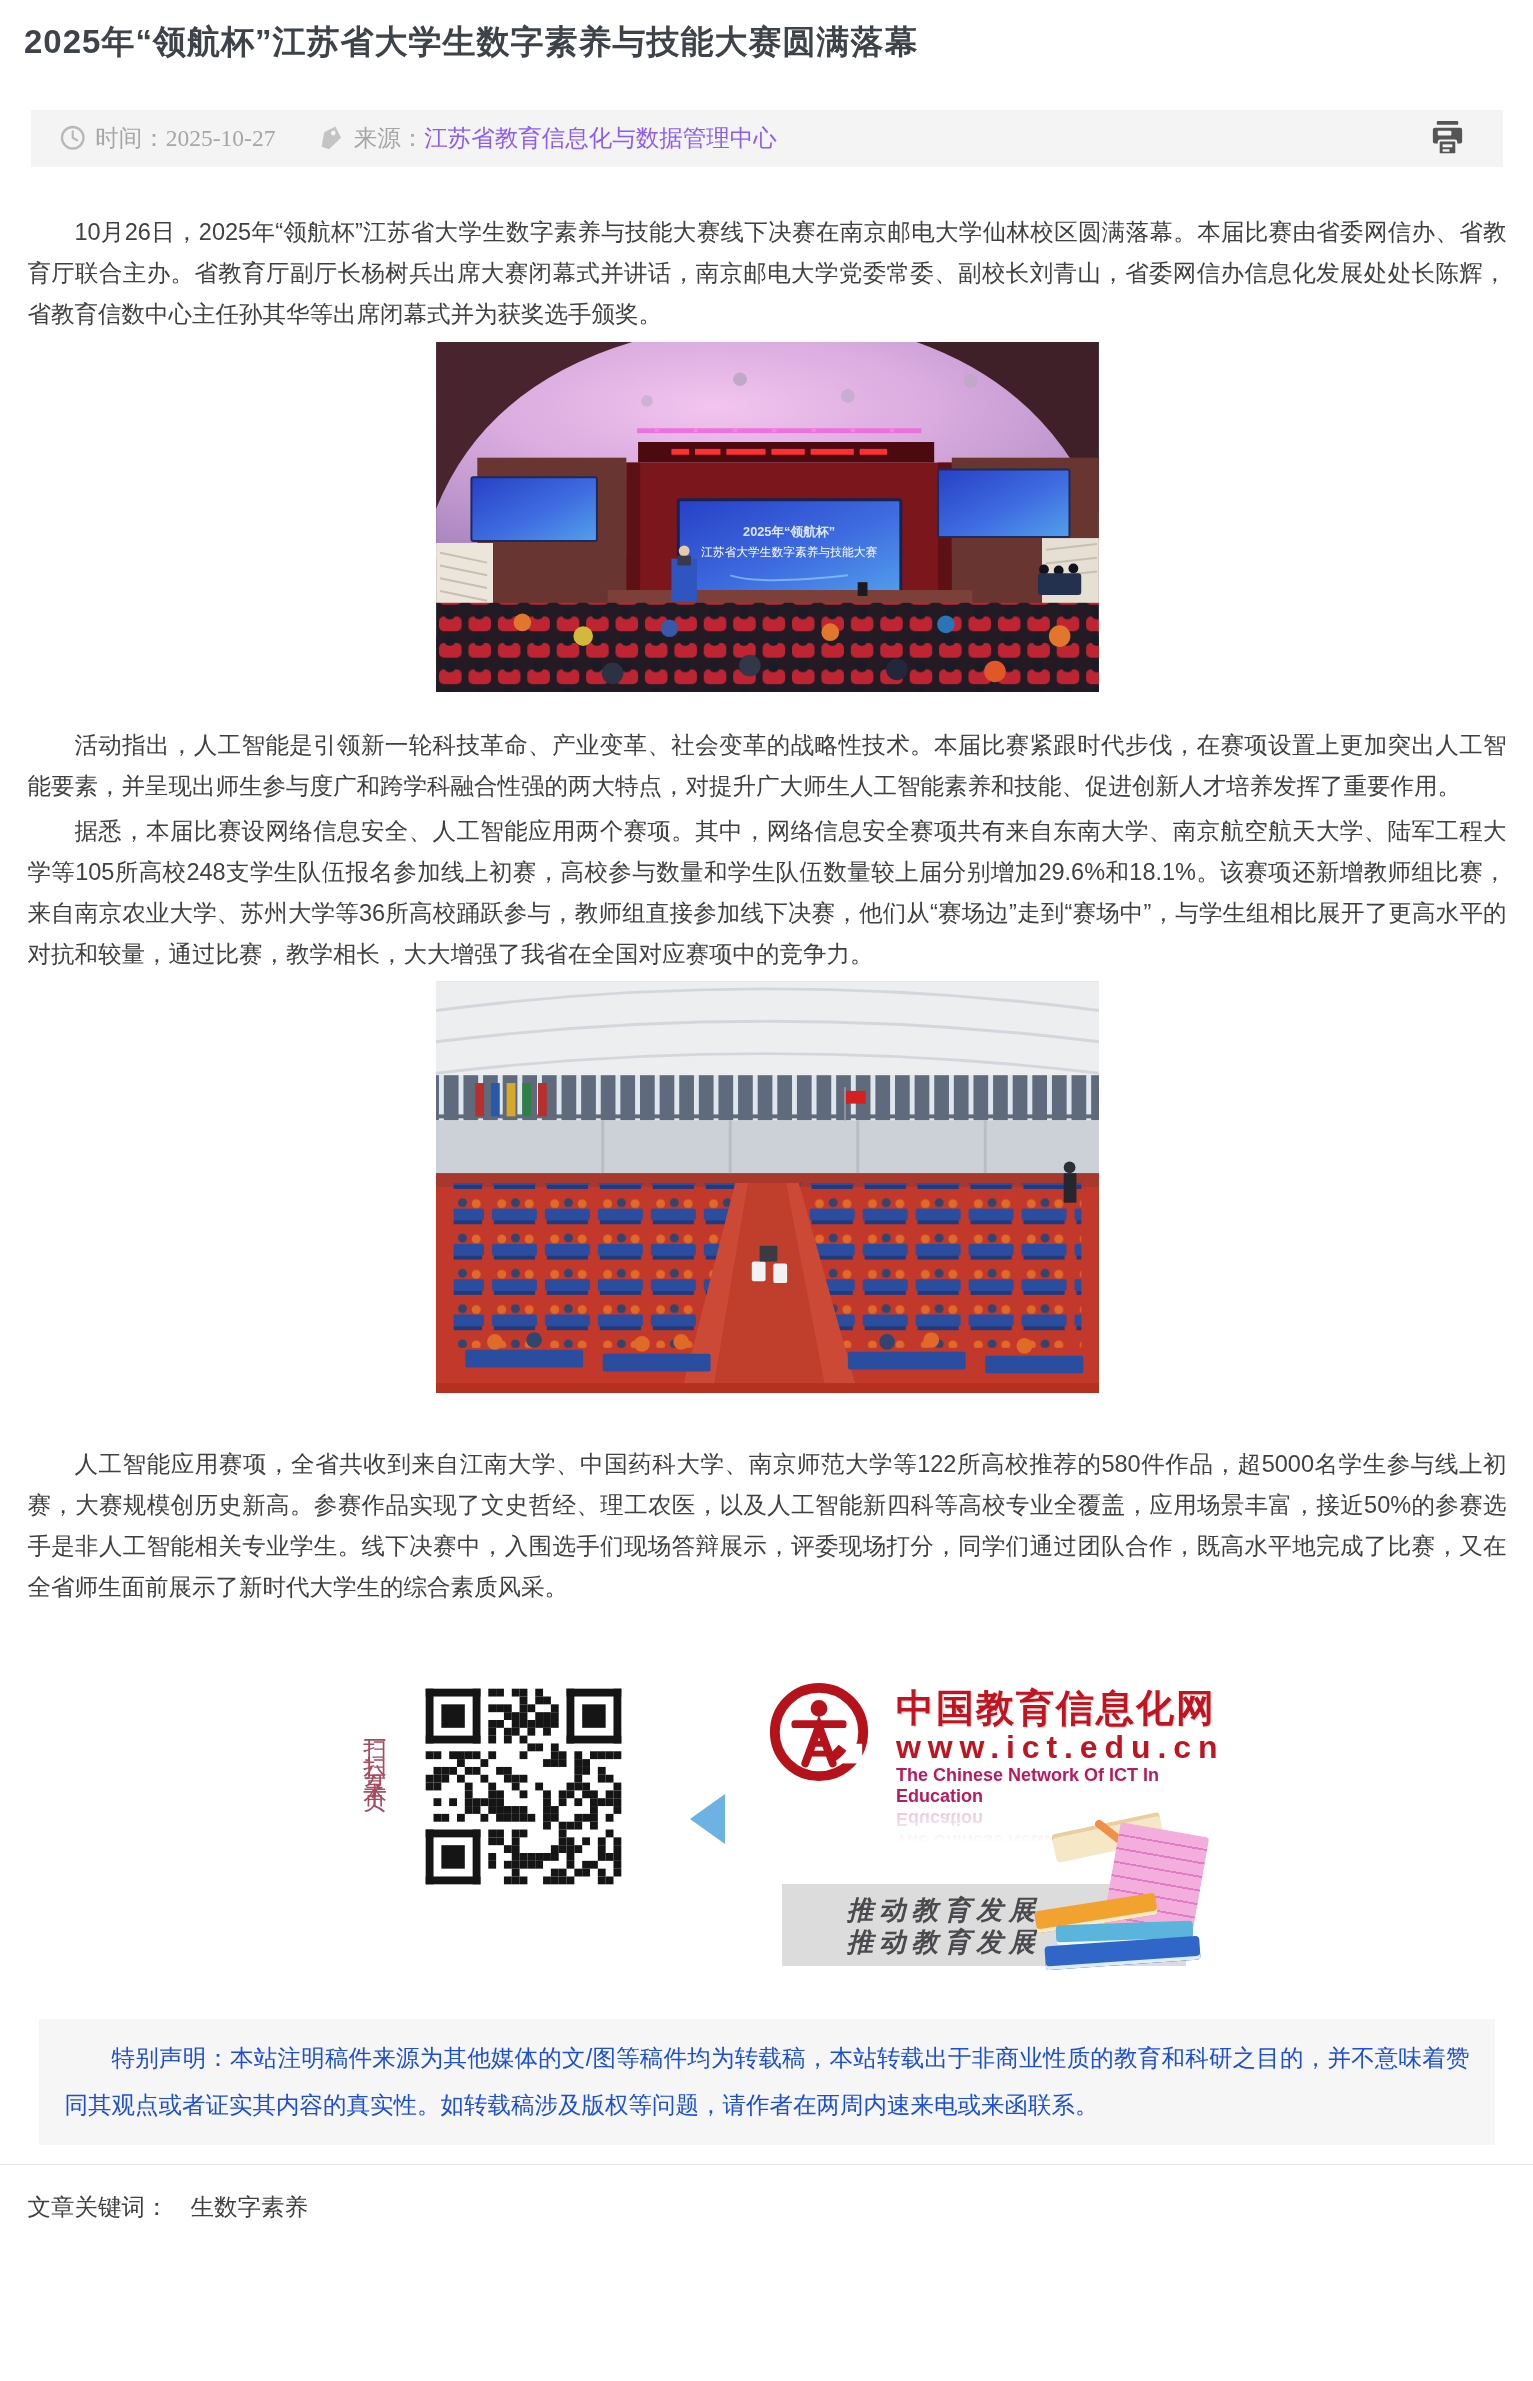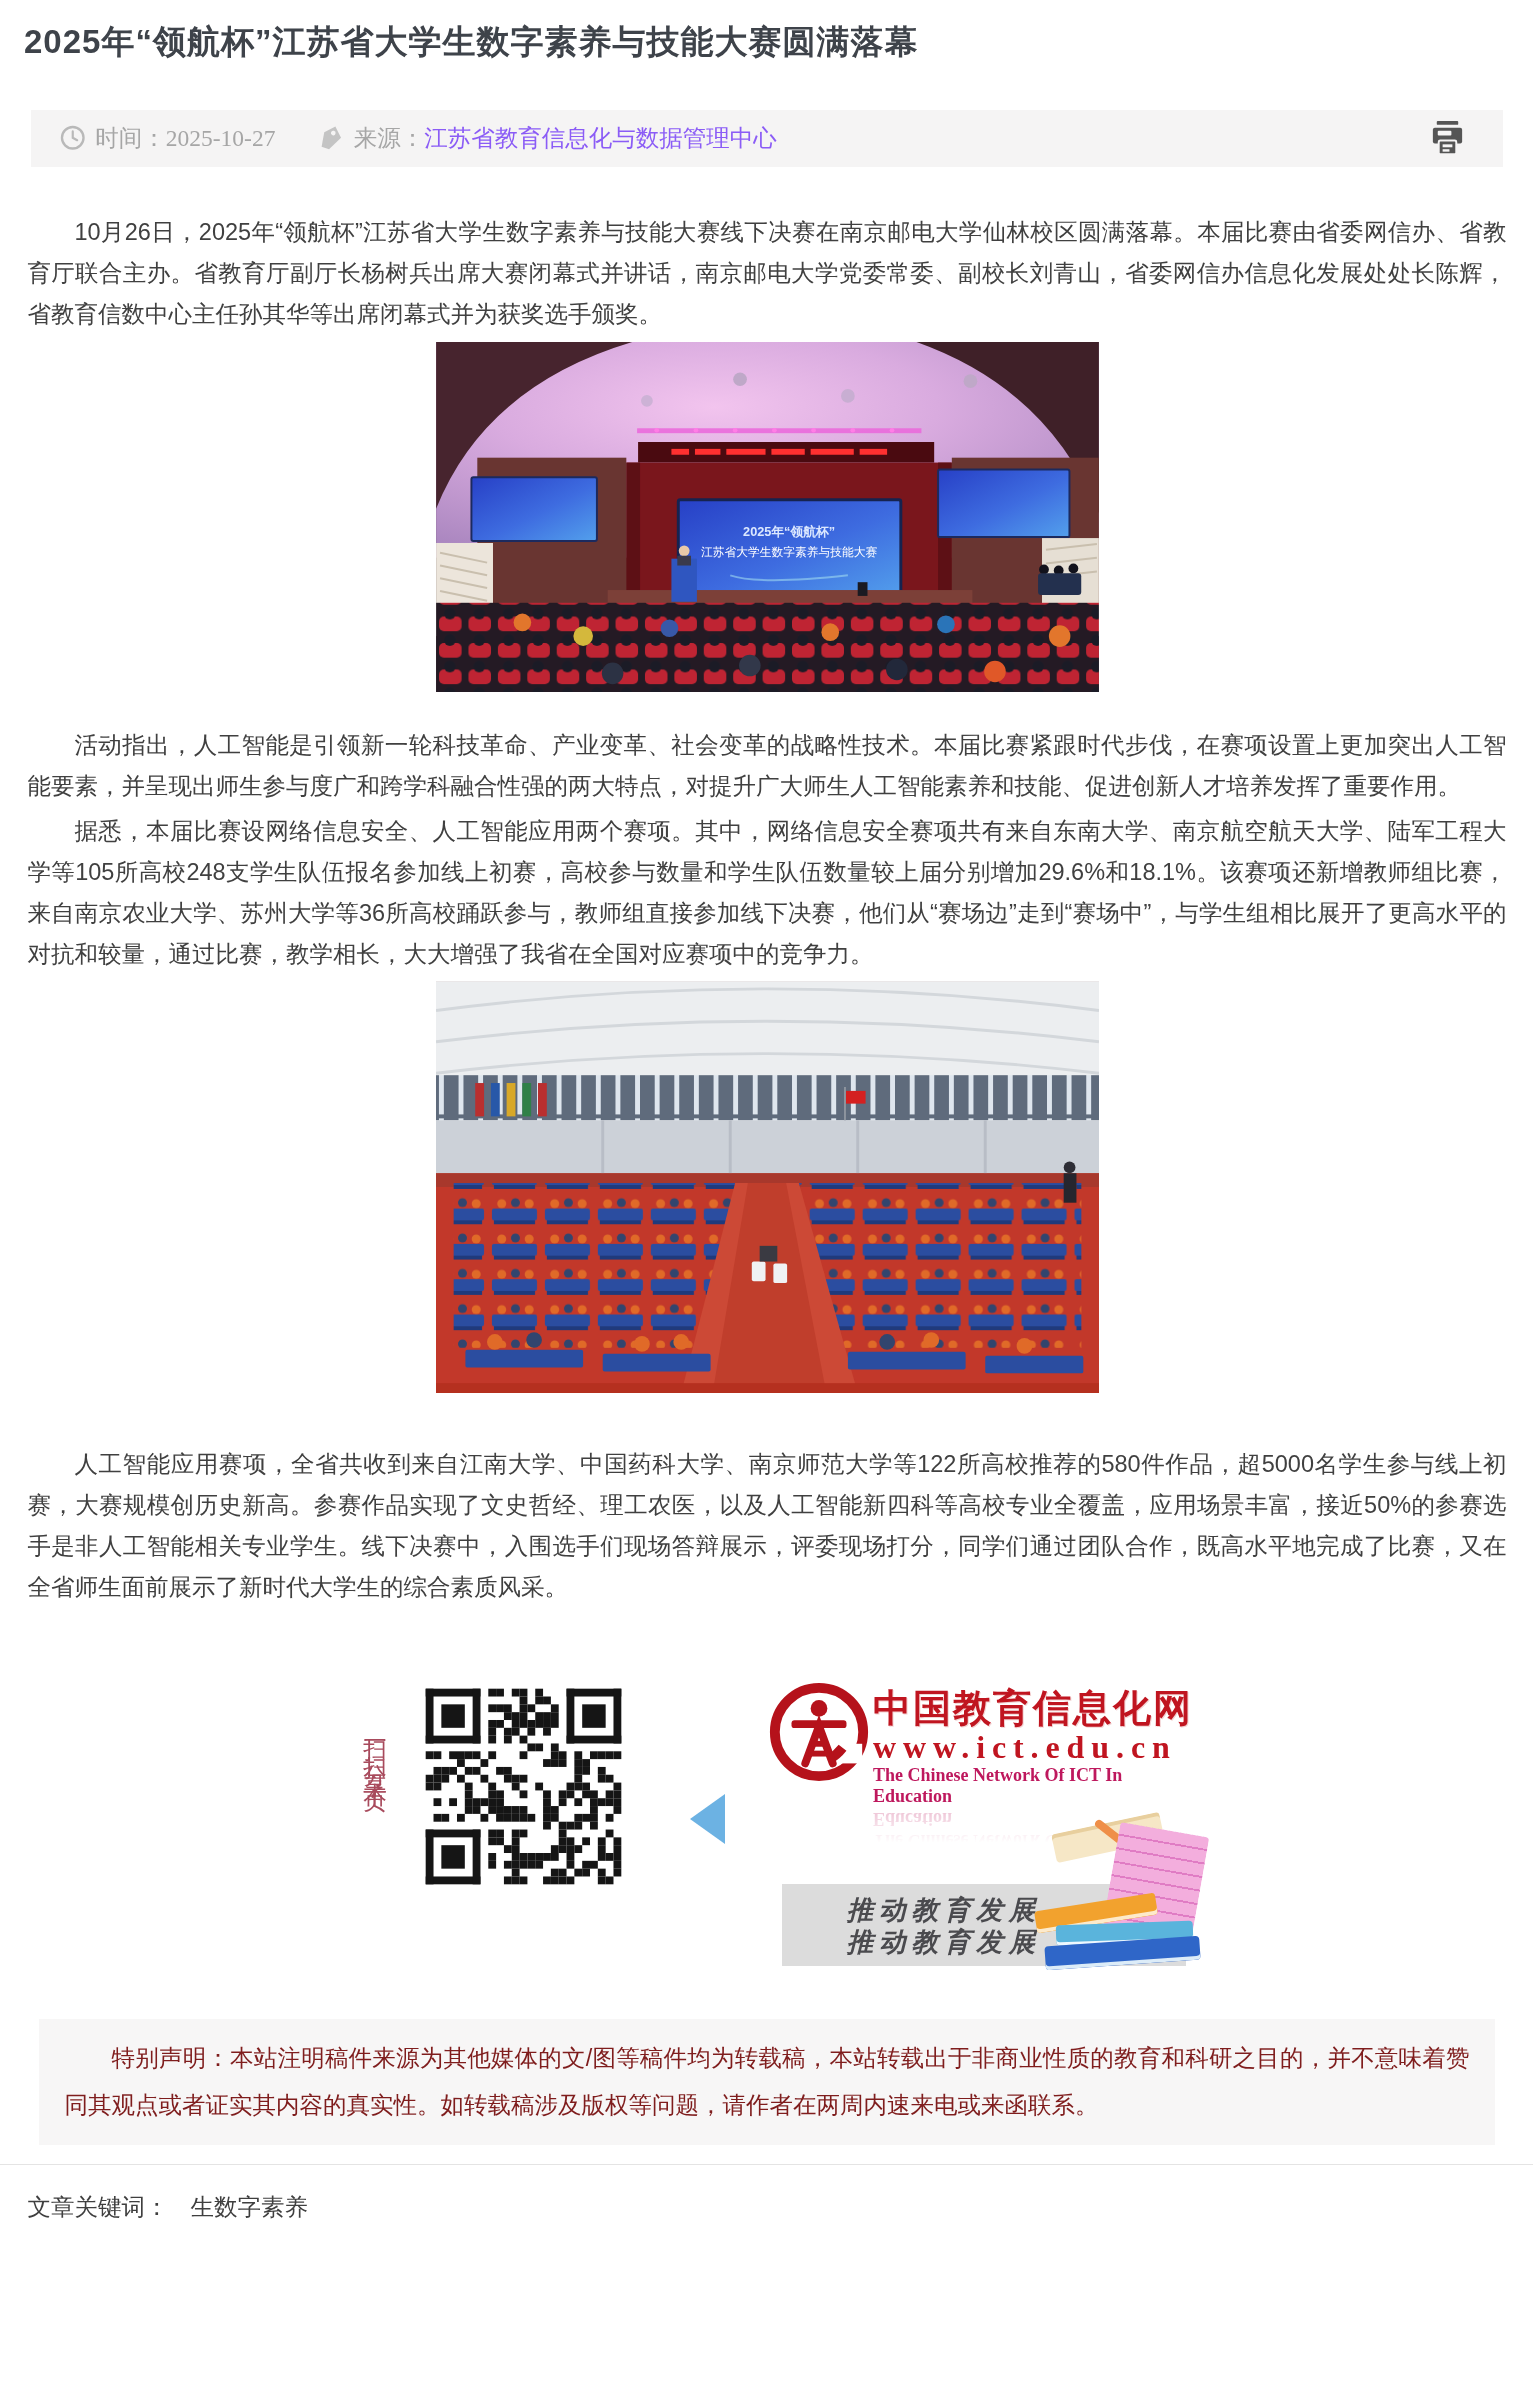--- a/index.html
+++ b/index.html
@@ -66,21 +66,21 @@
   .arrow-left {
     position:absolute; left:690px; top:125px;
     width:0; height:0;
     border-top:25.5px solid transparent;
     border-bottom:25.5px solid transparent;
     border-right:35px solid #6cb2e3;
   }
   .logo-block { position:absolute; left:766px; top:9.8px; width:436px; }
   .logo-row { display:flex; align-items:flex-start; }
   .logo-mark { flex:0 0 auto; }
-  .logo-textcol { margin-left:1px; padding-top:7.8px;font-family:Liberation Serif, serif; }
+  .logo-textcol { margin-left:24px; padding-top:7.8px; }
   .logo-cn { font-size:38px; font-weight:bold; color:#c01520; letter-spacing:2px; line-height:43px; text-shadow:1px 1px 0 #f3d4d4; }
   .logo-url { font-size:32px; font-weight:bold; color:#c01520; letter-spacing:6.9px; line-height:35px; }
   .logo-en { font-size:18px; font-weight:bold; color:#be185d; line-height:21.6px; letter-spacing:0; }
   .logo-en.reflect {
     transform:scaleY(-1);
     opacity:.30;
     -webkit-mask-image:linear-gradient(to top, rgba(0,0,0,.9), transparent 80%);
     mask-image:linear-gradient(to top, rgba(0,0,0,.9), transparent 80%);
   }
   .slogan-strip {
@@ -101,21 +101,21 @@
               background-image:repeating-linear-gradient(to bottom, transparent 0 11.8px, #e07cc4 11.8px 13.7px); }
   .bk-pencil{ left:63px; top:15.7px;    width:57px;  height:7.8px; background:#ef8f48; transform:rotate(38deg); border-radius:3.9px; }
 
   
   .statement {
     margin:71px 39px 0;
     background:#f7f6f6;
     padding:15.7px 25.5px;
   }
   .statement p {
-    font-size:23.5px; line-height:47px; color:#7f1d1d;
+    font-size:23.5px; line-height:47px; color:#1d4ed8;
     text-indent:2em; text-align:justify;
     font-family:"Liberation Sans","DejaVu Sans",sans-serif;
   }
   .divider { margin-top:19.6px; border:none; border-top:1px solid #e4e4e4; }
   .footer { padding:25.5px 27.4px 19.6px; font-size:23.5px; color:#3f3f3f; }
   .footer .kw { margin-left:15.7px; color:#3f3f3f; text-decoration:none; cursor:pointer; }
 </style>
 </head>
 <body>
 

